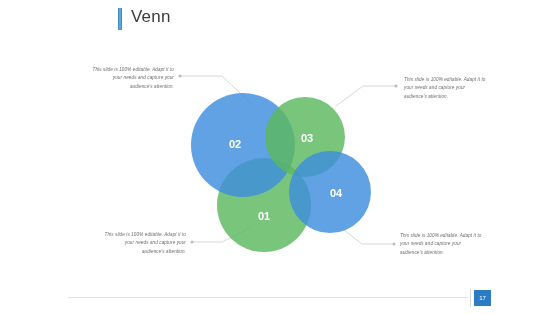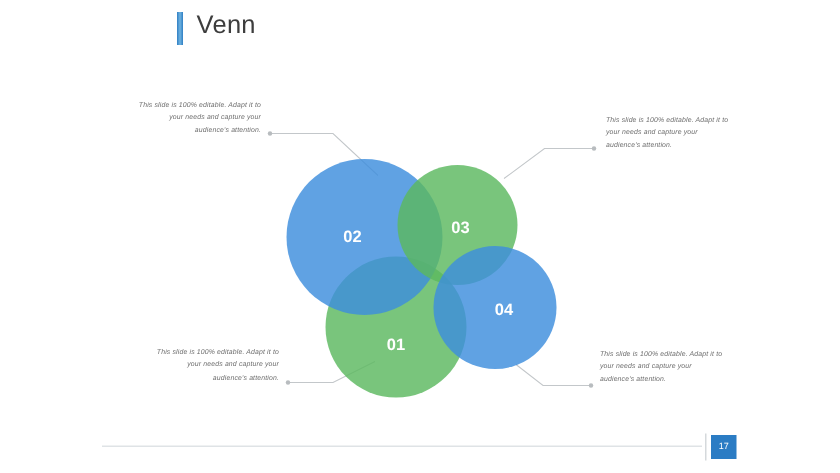--- a/index.html
+++ b/index.html
@@ -35,21 +35,21 @@
     font-weight: 400;
     color: #3d3d3d;
     letter-spacing: 0.2px;
     line-height: 1;
   }
 
   
   .stage {
     position: absolute;
     left: 0;
-    top: 13px;
+    top: 0;
     width: 560px;
     height: 275px;
   }
   .venn-svg {
     position: absolute;
     left: 0;
     top: 0;
   }
 
   

